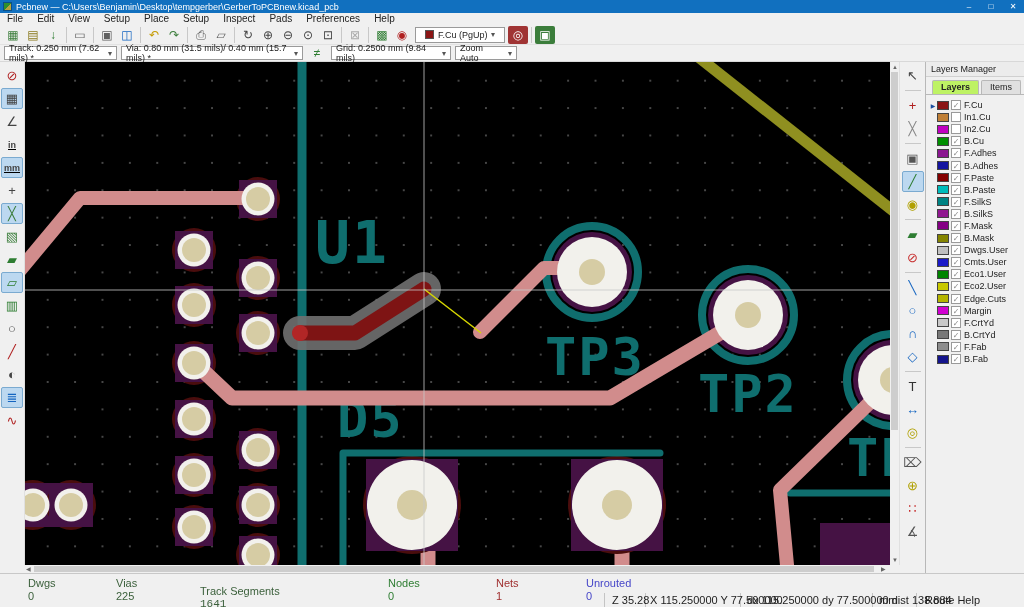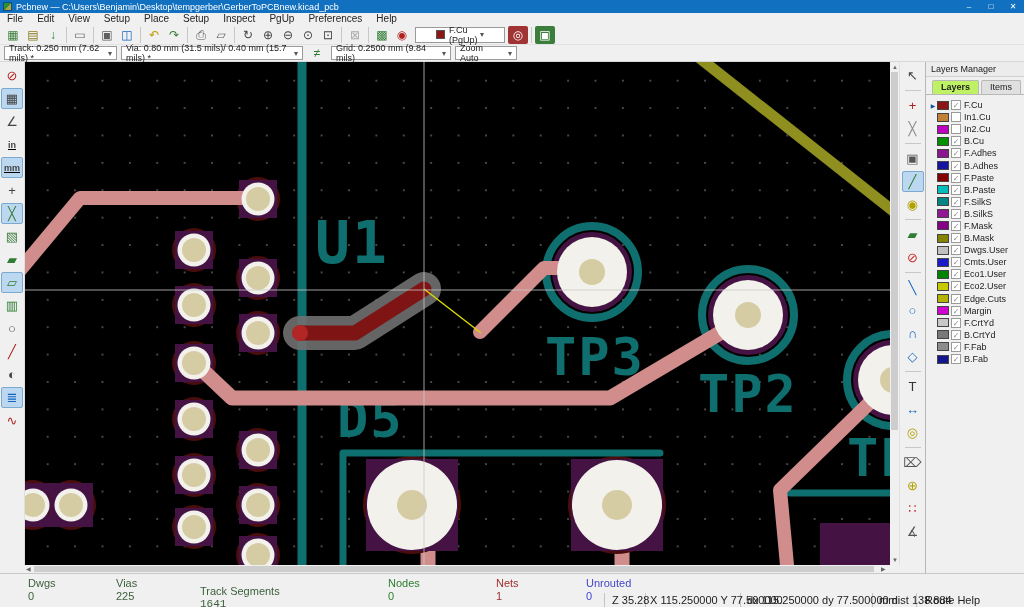--- a/index.html
+++ b/index.html
@@ -18,21 +18,21 @@
   
   #menubar { position:absolute; left:0; top:13px; width:1024px; height:12px; background:#f0f0f0;
              display:flex; align-items:center; font-size:10px; color:#222; }
   .menu-item { padding:0 7px; height:12px; line-height:12px; }
   
   #toolbar-top { position:absolute; left:0; top:25px; width:1024px; height:20px; background:#f0f0f0;
                  border-bottom:1px solid #e2e2e2; display:flex; align-items:center; padding-left:3px; }
   .tbtn { width:20px; height:18px; display:flex; align-items:center; justify-content:center;
           font-size:12px; border:1px solid transparent; border-radius:2px; flex:0 0 auto; }
   .tsep-v { width:1px; height:16px; background:#c8c8c8; margin:0 3px; flex:0 0 auto; }
-  #layer-select { height:16px; margin:0 3px; padding:0 20px; background:#fff; border:1px solid #9a9a9a;
+  #layer-select { height:16px; margin:0 3px; padding:0 9px; background:#fff; border:1px solid #9a9a9a;
                   display:flex; align-items:center; font-size:9px; color:#222; width:90px; flex:0 0 auto; }
   #layer-select .swatch { width:9px; height:9px; margin-right:4px; border:1px solid #555; flex:0 0 auto; }
   #layer-select .dd-arrow { margin-left:auto; color:#555; font-size:8px; }
   
   #toolbar-params { position:absolute; left:0; top:45px; width:1024px; height:17px; background:#f0f0f0;
                     border-bottom:1px solid #d8d8d8; display:flex; align-items:center; padding-left:4px; }
   .param-dd { height:14px; background:#fff; border:1px solid #9a9a9a; display:flex; align-items:center;
               padding:0 4px; font-size:9px; color:#222; margin-right:4px; flex:0 0 auto; }
   .param-dd .dd-arrow { margin-left:7px; color:#555; font-size:8px; }
   
@@ -99,21 +99,21 @@
   </div>
 
   <div id="menubar">
       <span class="menu-item">File</span>
       <span class="menu-item">Edit</span>
       <span class="menu-item">View</span>
       <span class="menu-item">Setup</span>
       <span class="menu-item">Place</span>
       <span class="menu-item">Setup</span>
       <span class="menu-item">Inspect</span>
-      <span class="menu-item">PgUp</span>
+      <span class="menu-item">Pads</span>
       <span class="menu-item">Preferences</span>
       <span class="menu-item">Help</span>
     </div>
 
   <div id="toolbar-top">
     <span id="tb-before" style="display: flex; align-items: center;">
         <div class="tbtn">
           <span style="color: rgb(59, 125, 59);">▦</span>
         </div>
         <div class="tbtn">

